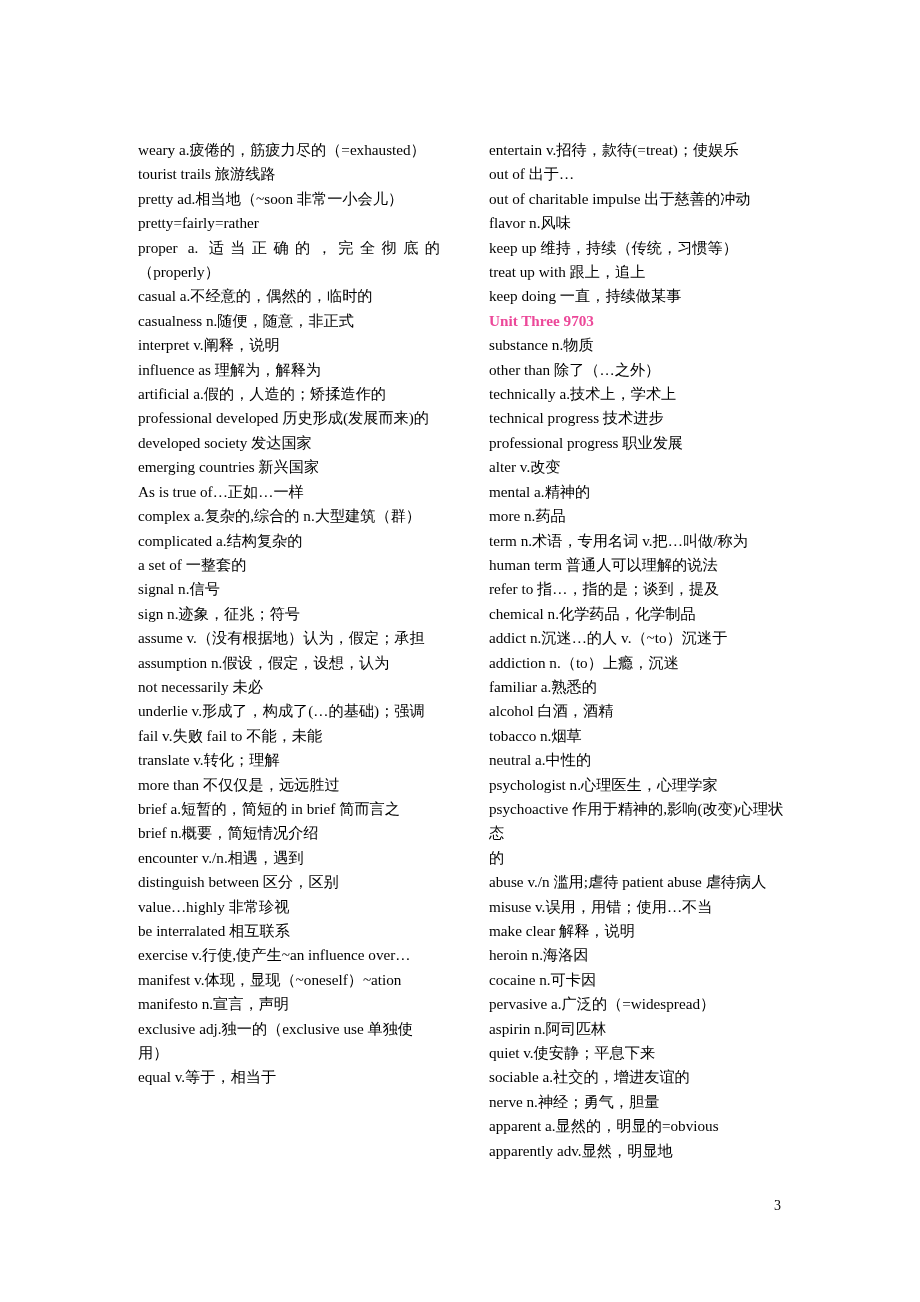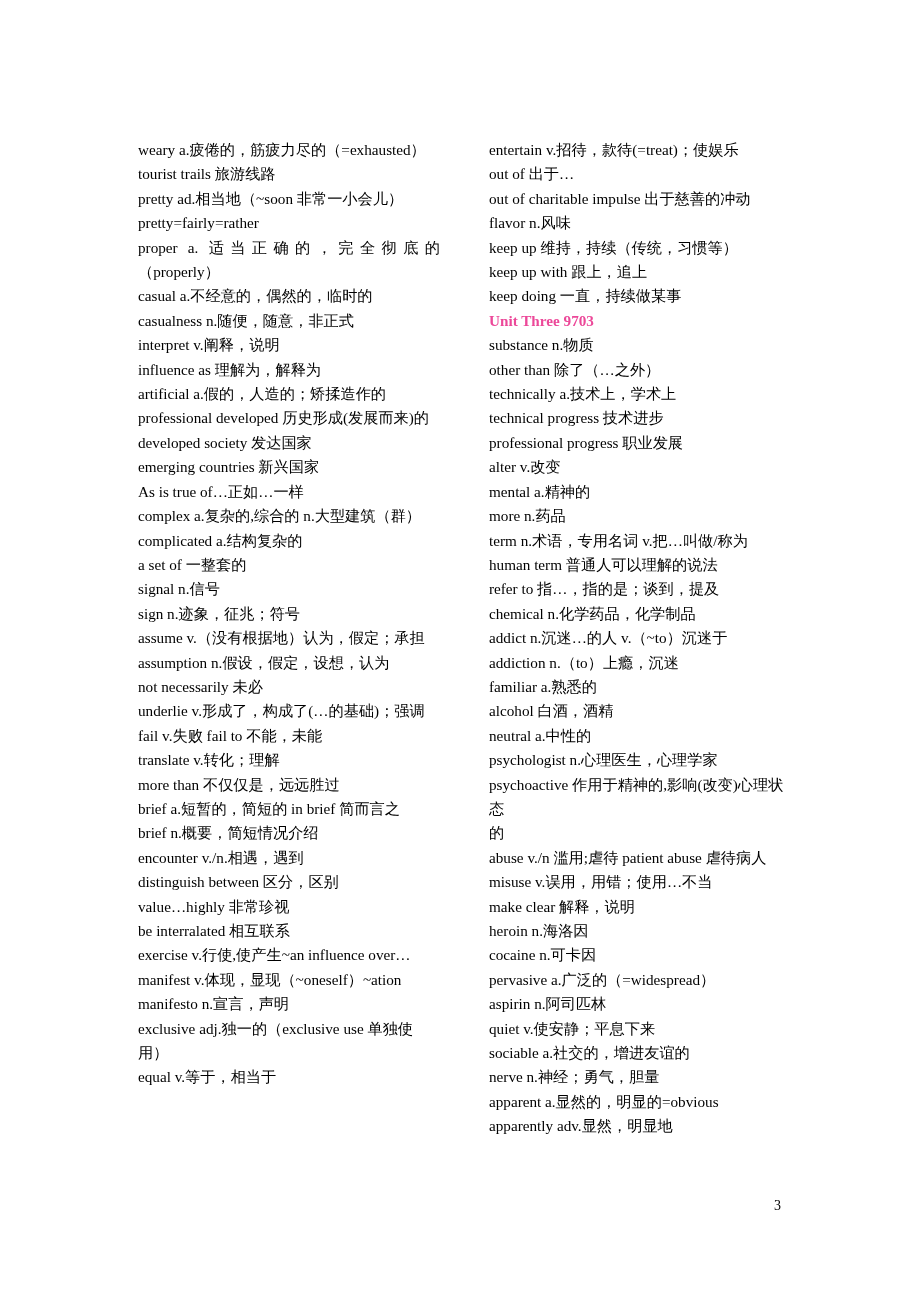--- a/index.html
+++ b/index.html
@@ -106,39 +106,40 @@
         <p class="entry nojust">exclusive adj.独一的（exclusive use 单独使用）</p>
         <p class="entry nojust">equal v.等于，相当于</p>
       </div>
 
     <div class="col col-right">
         <p class="entry nojust">entertain v.招待，款待(=treat)；使娱乐</p>
         <p class="entry nojust">out of 出于…</p>
         <p class="entry nojust">out of charitable impulse 出于慈善的冲动</p>
         <p class="entry nojust">flavor n.风味</p>
         <p class="entry nojust">keep up 维持，持续（传统，习惯等）</p>
-        <p class="entry nojust">keep up with 跟上，追上</p>
+        <p class="entry nojust">treat up with 跟上，追上</p>
         <p class="entry nojust">keep doing 一直，持续做某事</p>
         <p class="entry nojust unit-heading" style="color: #ec4899;">Unit Three 9703</p>
         <p class="entry nojust">substance n.物质</p>
         <p class="entry nojust">other than 除了（…之外）</p>
         <p class="entry nojust">technically a.技术上，学术上</p>
         <p class="entry nojust">technical progress 技术进步</p>
         <p class="entry nojust">professional progress 职业发展</p>
         <p class="entry nojust">alter v.改变</p>
         <p class="entry nojust">mental a.精神的</p>
         <p class="entry nojust">more n.药品</p>
         <p class="entry nojust">term n.术语，专用名词 v.把…叫做/称为</p>
         <p class="entry nojust">human term 普通人可以理解的说法</p>
         <p class="entry nojust">refer to 指…，指的是；谈到，提及</p>
         <p class="entry nojust">chemical n.化学药品，化学制品</p>
         <p class="entry nojust">addict n.沉迷…的人 v.（~to）沉迷于</p>
         <p class="entry nojust">addiction n.（to）上瘾，沉迷</p>
         <p class="entry nojust">familiar a.熟悉的</p>
         <p class="entry nojust">alcohol 白酒，酒精</p>
+        <p class="entry nojust">tobacco n.烟草</p>
         <p class="entry nojust">neutral a.中性的</p>
         <p class="entry nojust">psychologist n.心理医生，心理学家</p>
         <p class="entry nojust">psychoactive 作用于精神的,影响(改变)心理状态</p>
         <p class="entry nojust">的</p>
         <p class="entry nojust">abuse v./n 滥用;虐待 patient abuse 虐待病人</p>
         <p class="entry nojust">misuse v.误用，用错；使用…不当</p>
         <p class="entry nojust">make clear 解释，说明</p>
         <p class="entry nojust">heroin n.海洛因</p>
         <p class="entry nojust">cocaine n.可卡因</p>
         <p class="entry nojust">pervasive a.广泛的（=widespread）</p>

